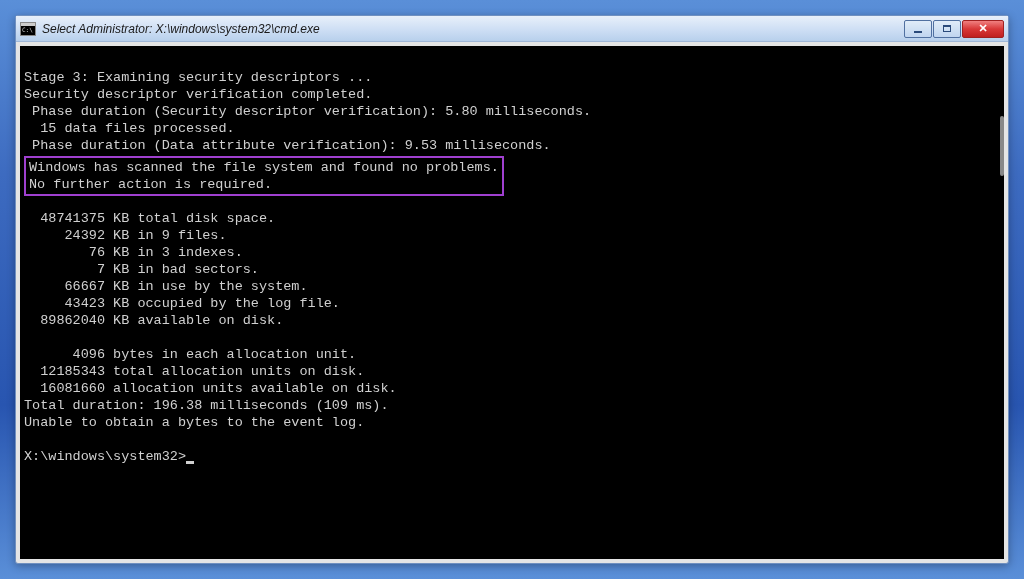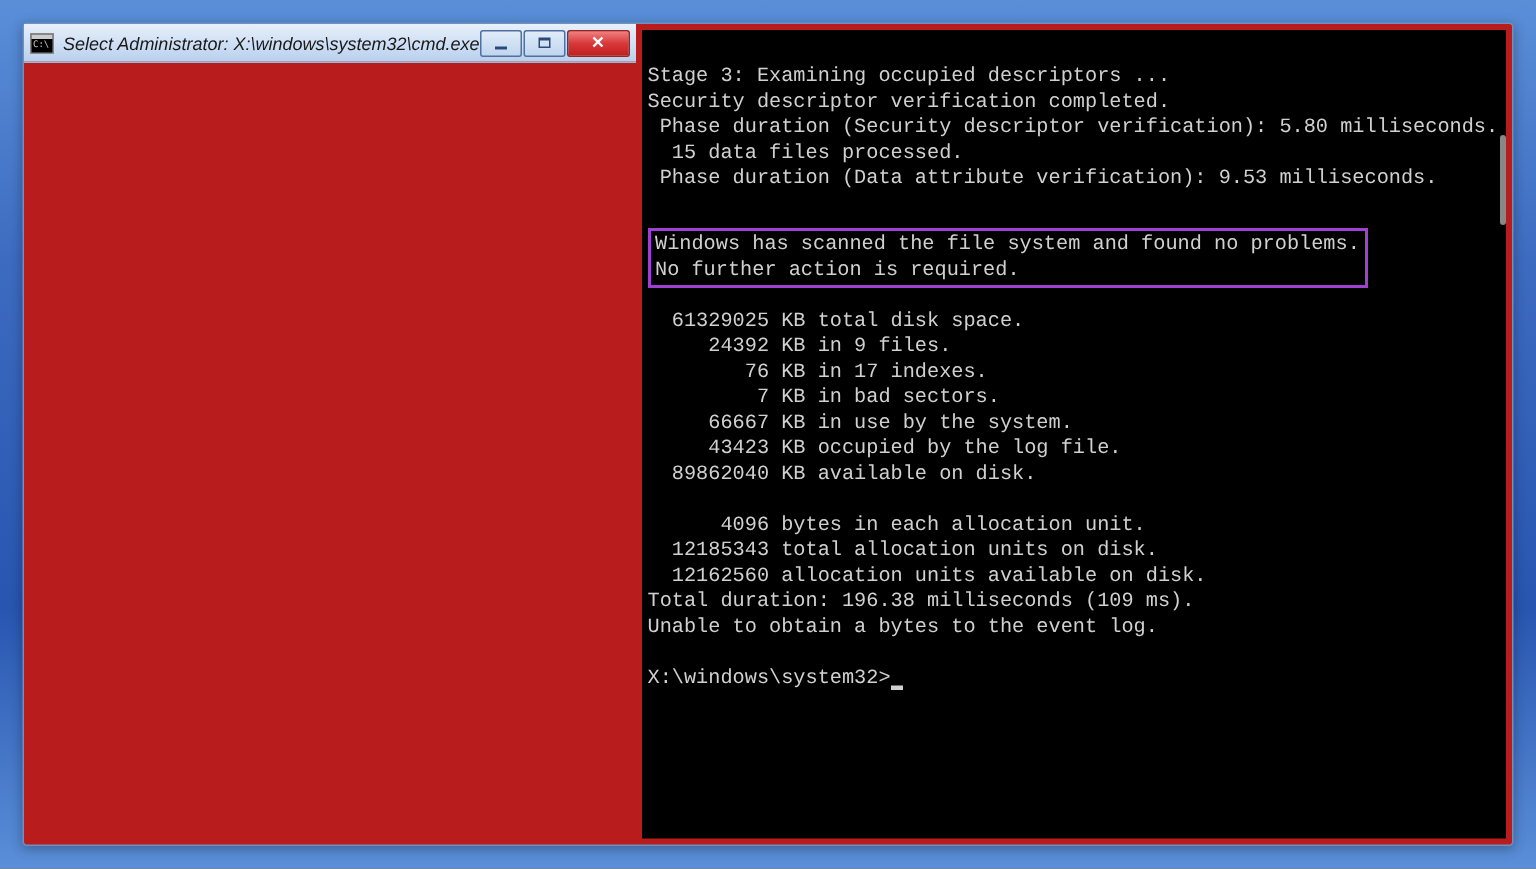--- a/index.html
+++ b/index.html
@@ -11,25 +11,25 @@
       font-family: Arial, sans-serif;
       background: linear-gradient(180deg, #5a8fd8 0%, #3d6bc0 30%, #2855b0 70%, #5a8fd8 100%);
       width: 1024px;
       height: 579px;
       padding: 15px;
       overflow: hidden;
     }
     .window {
       width: 100%;
       height: 100%;
-      background: #b91c1c;
+      background: #e5e5e5;
       border: 1px solid #7090c0;
       border-radius: 3px;
       display: flex;
-      flex-direction: row;
+      flex-direction: column;
       box-shadow: 0 2px 8px rgba(0,0,0,0.3);
     }
     .titlebar {
       height: 26px;
       background: linear-gradient(180deg, #e8f0fa 0%, #d0e0f5 50%, #b8d0ec 100%);
       display: flex;
       align-items: center;
       padding: 0 4px;
       border-bottom: 1px solid #a0b8d8;
     }
@@ -127,21 +127,21 @@
       top: 70px;
       width: 4px;
       height: 60px;
       background: #888;
       border-radius: 2px;
     }
     .highlight-box {
       border: 2px solid #a040d0;
       display: inline-block;
       padding: 1px 3px;
-      margin-top: 24px;
+      margin-top: 2px;
       margin-bottom: 14px;
     }
     .cursor {
       display: inline-block;
       width: 8px;
       height: 3px;
       background: #d0d0d0;
       vertical-align: bottom;
       margin-bottom: 1px;
     }
@@ -159,35 +159,35 @@
         </div>
       <div class="ctrl-btn ctrl-max">
           <span></span>
         </div>
       <div class="ctrl-btn ctrl-close">
           <span>✕</span>
         </div>
     </div>
   </div>
   <div class="console-area"><div class="scrollbar"></div>
-<span>Stage 3: Examining occupied descriptors ...</span>
+<span>Stage 3: Examining security descriptors ...</span>
 <span>Security descriptor verification completed.</span>
 <span> Phase duration (Security descriptor verification): 5.80 milliseconds.</span>
 <span>  15 data files processed.</span>
 <span> Phase duration (Data attribute verification): 9.53 milliseconds.</span>
 <div class="highlight-box"><span>Windows has scanned the file system and found no problems.</span>
 <span>No further action is required.</span></div>
-<span>  61329025 KB total disk space.</span>
+<span>  48741375 KB total disk space.</span>
 <span>     24392 KB in 9 files.</span>
-<span>        76 KB in 17 indexes.</span>
+<span>        76 KB in 3 indexes.</span>
 <span>         7 KB in bad sectors.</span>
 <span>     66667 KB in use by the system.</span>
 <span>     43423 KB occupied by the log file.</span>
 <span>  89862040 KB available on disk.</span>
 
 <span>      4096 bytes in each allocation unit.</span>
 <span>  12185343 total allocation units on disk.</span>
-<span>  12162560 allocation units available on disk.</span>
+<span>  16081660 allocation units available on disk.</span>
 <span>Total duration: 196.38 milliseconds (109 ms).</span>
 <span>Unable to obtain a bytes to the event log.</span>
 
 <span>X:\windows\system32&gt;</span><span class="cursor"></span></div>
 </div>
 
 </body></html>

